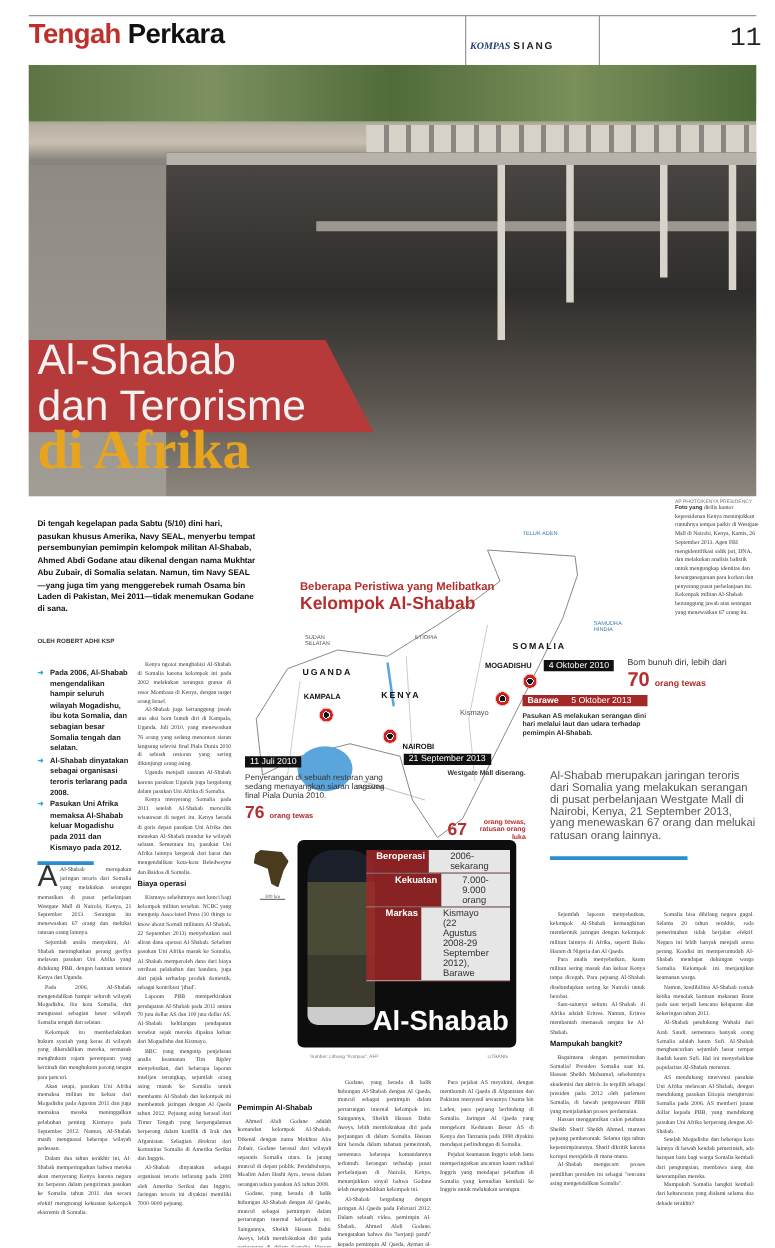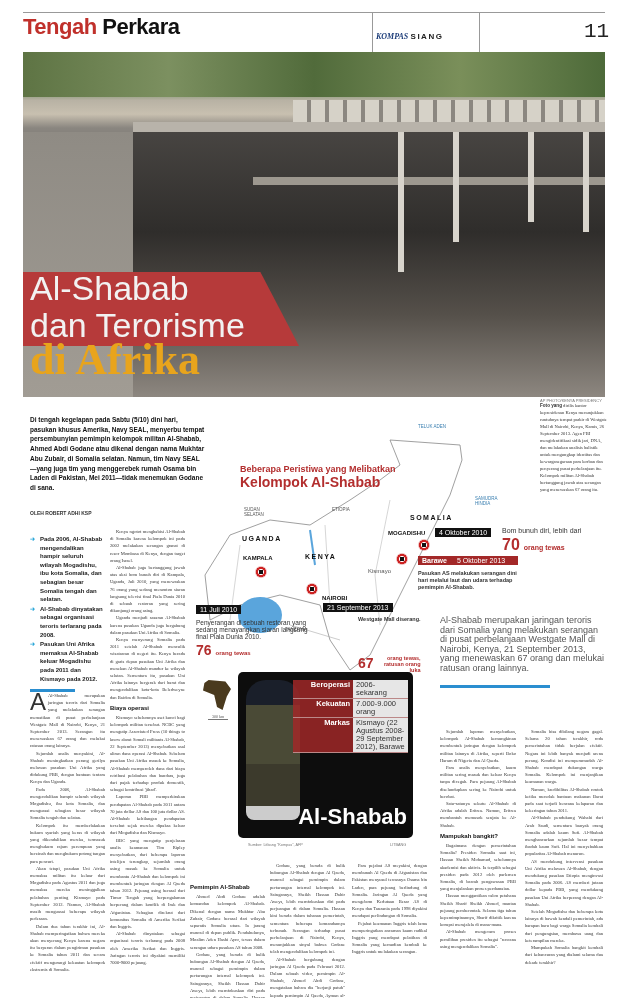--- a/index.html
+++ b/index.html
@@ -55,21 +55,21 @@
 .big{font-family:"Liberation Sans",sans-serif;font-weight:bold;color:#b32e2e}
 .burst{width:12px;height:12px;border-radius:50%;background:radial-gradient(circle,#111 0 25%,#fff 26% 34%,#c22 35% 60%,rgba(200,30,30,.3) 61%);}
 
 .fotocap{left:540px;top:402px;width:68px;font-size:4.6px;line-height:7px;color:#333}
 .fotocap b{font-family:"Liberation Sans",sans-serif}
 .pull{left:440px;top:616px;width:165px;font-family:"Liberation Sans",sans-serif;font-size:9px;line-height:9.5px;color:#555}
 
 .profile{left:238px;top:672px;width:175px;height:166px;background:#0d0d0d;border-radius:5px;overflow:hidden}
 .prow{display:flex;font-family:"Liberation Sans",sans-serif;font-size:7.5px;line-height:8px;border-bottom:1px solid #b88}
 .prow .k{width:60px;text-align:right;padding:1px 3px;color:#fff;font-weight:bold;background:rgba(160,40,40,.85)}
-.prow .v{flex:1;padding:1px 3px;background:#e6e6e6;color:#333}
+.prow .v{flex:1;padding:1px 17px;background:#e6e6e6;color:#333}
 .figure{left:8px;top:8px;width:54px;height:140px;background:linear-gradient(180deg,#1a1f2a 0 18%,#4a4a36 18% 60%,#3c3a2c 60% 90%,#ccc 90%);border-radius:20px 20px 8px 8px}
 .alshabab{right:6px;bottom:8px;font-family:"Liberation Sans",sans-serif;font-weight:bold;font-size:22px;color:#fff}
 .source{left:248px;top:843px;font-family:"Liberation Sans",sans-serif;font-size:3.8px;color:#777}
 .africa{left:203px;top:680px;width:28px;height:30px;background:#4a3a1e;clip-path:polygon(20% 0,80% 5%,100% 30%,85% 55%,70% 100%,50% 90%,40% 50%,0 35%,5% 10%)}
 .scale{left:208px;top:714px;font-size:4px;color:#555;border-bottom:1px solid #777;padding:0 4px}
 </style>
 </head>
 <body>
 
 <div class="abs hdr-line"></div>

